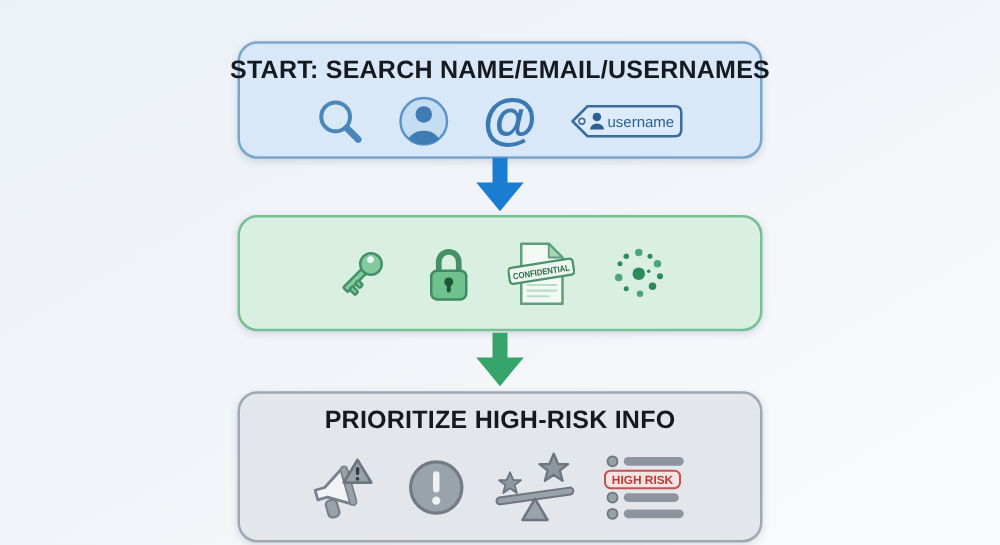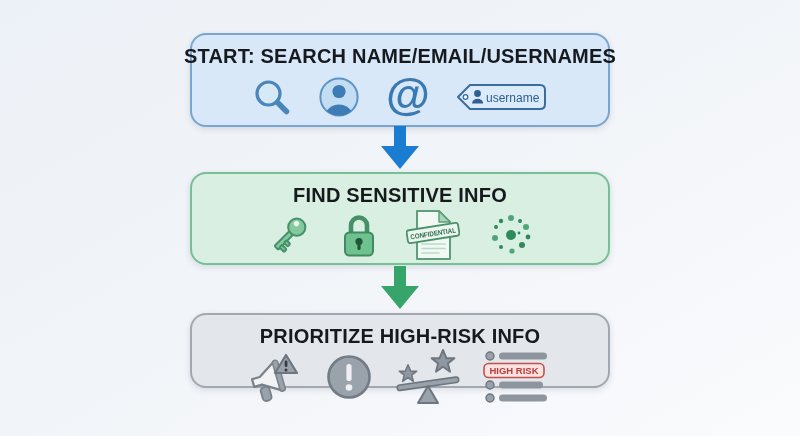--- a/index.html
+++ b/index.html
@@ -15,21 +15,21 @@
     border-radius:16px;border:2px solid;display:flex;flex-direction:column;
     align-items:center;box-shadow:0 2px 6px rgba(60,80,110,0.16);
   }
   .step-title{
     margin-top:10px;font-weight:bold;font-size:20px;letter-spacing:.2px;
     color:#16191d;white-space:nowrap;
   }
   .icon-row{flex:1;display:flex;align-items:center;justify-content:center;}
   #step-start{top:33px;height:94px;background:#d9e8f8;border-color:#79a6ce;}
   #step-find{top:172px;height:93px;background:#d9efe2;border-color:#77bf94;}
-  #step-prioritize{top:313px;height:75px;background:#e3e6ea;border-color:#a2a8af;}
+  #step-prioritize{top:313px;height:121px;background:#e3e6ea;border-color:#a2a8af;}
   #step-start .icon-row{gap:26px;}
   #step-find .icon-row{gap:28px;}
   #step-prioritize .icon-row{gap:22px;}
   .at-glyph{
     font-size:45px;font-weight:bold;color:#3a79b2;line-height:1;
     transform:translateY(-2px);
   }
   .arrow{position:absolute;left:380px;width:40px;height:44px;}
   #arrow-1{top:126px;}
   #arrow-2{top:266px;}
@@ -67,21 +67,20 @@
         <text x="30" y="19.5" font-size="12" fill="#2d6093">username</text>
       </svg>
     </div>
   </div>
 
   <svg class="arrow" id="arrow-1" viewBox="0 0 40 44">
     <path d="M14,0 H26 V20 H39 L20,43 L1,20 H14 Z" fill="#1b7dd2"></path>
   </svg>
 
   <div class="step" id="step-find">
-    <div class="step-title">FIND SENSITIVE INFO</div>
     <div class="icon-row">
       <svg class="icn" width="46" height="46" viewBox="0 0 46 46">
         <g transform="rotate(-45 23 23)" fill="#83cb9e" stroke="#459067" stroke-width="2" stroke-linejoin="round">
           <rect x="5" y="20.5" width="24" height="5.2" rx="1"></rect>
           <rect x="7.5" y="25" width="3.6" height="6.5" rx="1"></rect>
           <rect x="14" y="25" width="3.6" height="5.2" rx="1"></rect>
           <circle cx="34" cy="23" r="8.6"></circle>
           <circle cx="36.3" cy="20.2" r="2.7" fill="#eaf6ef" stroke="none"></circle>
         </g>
       </svg>

